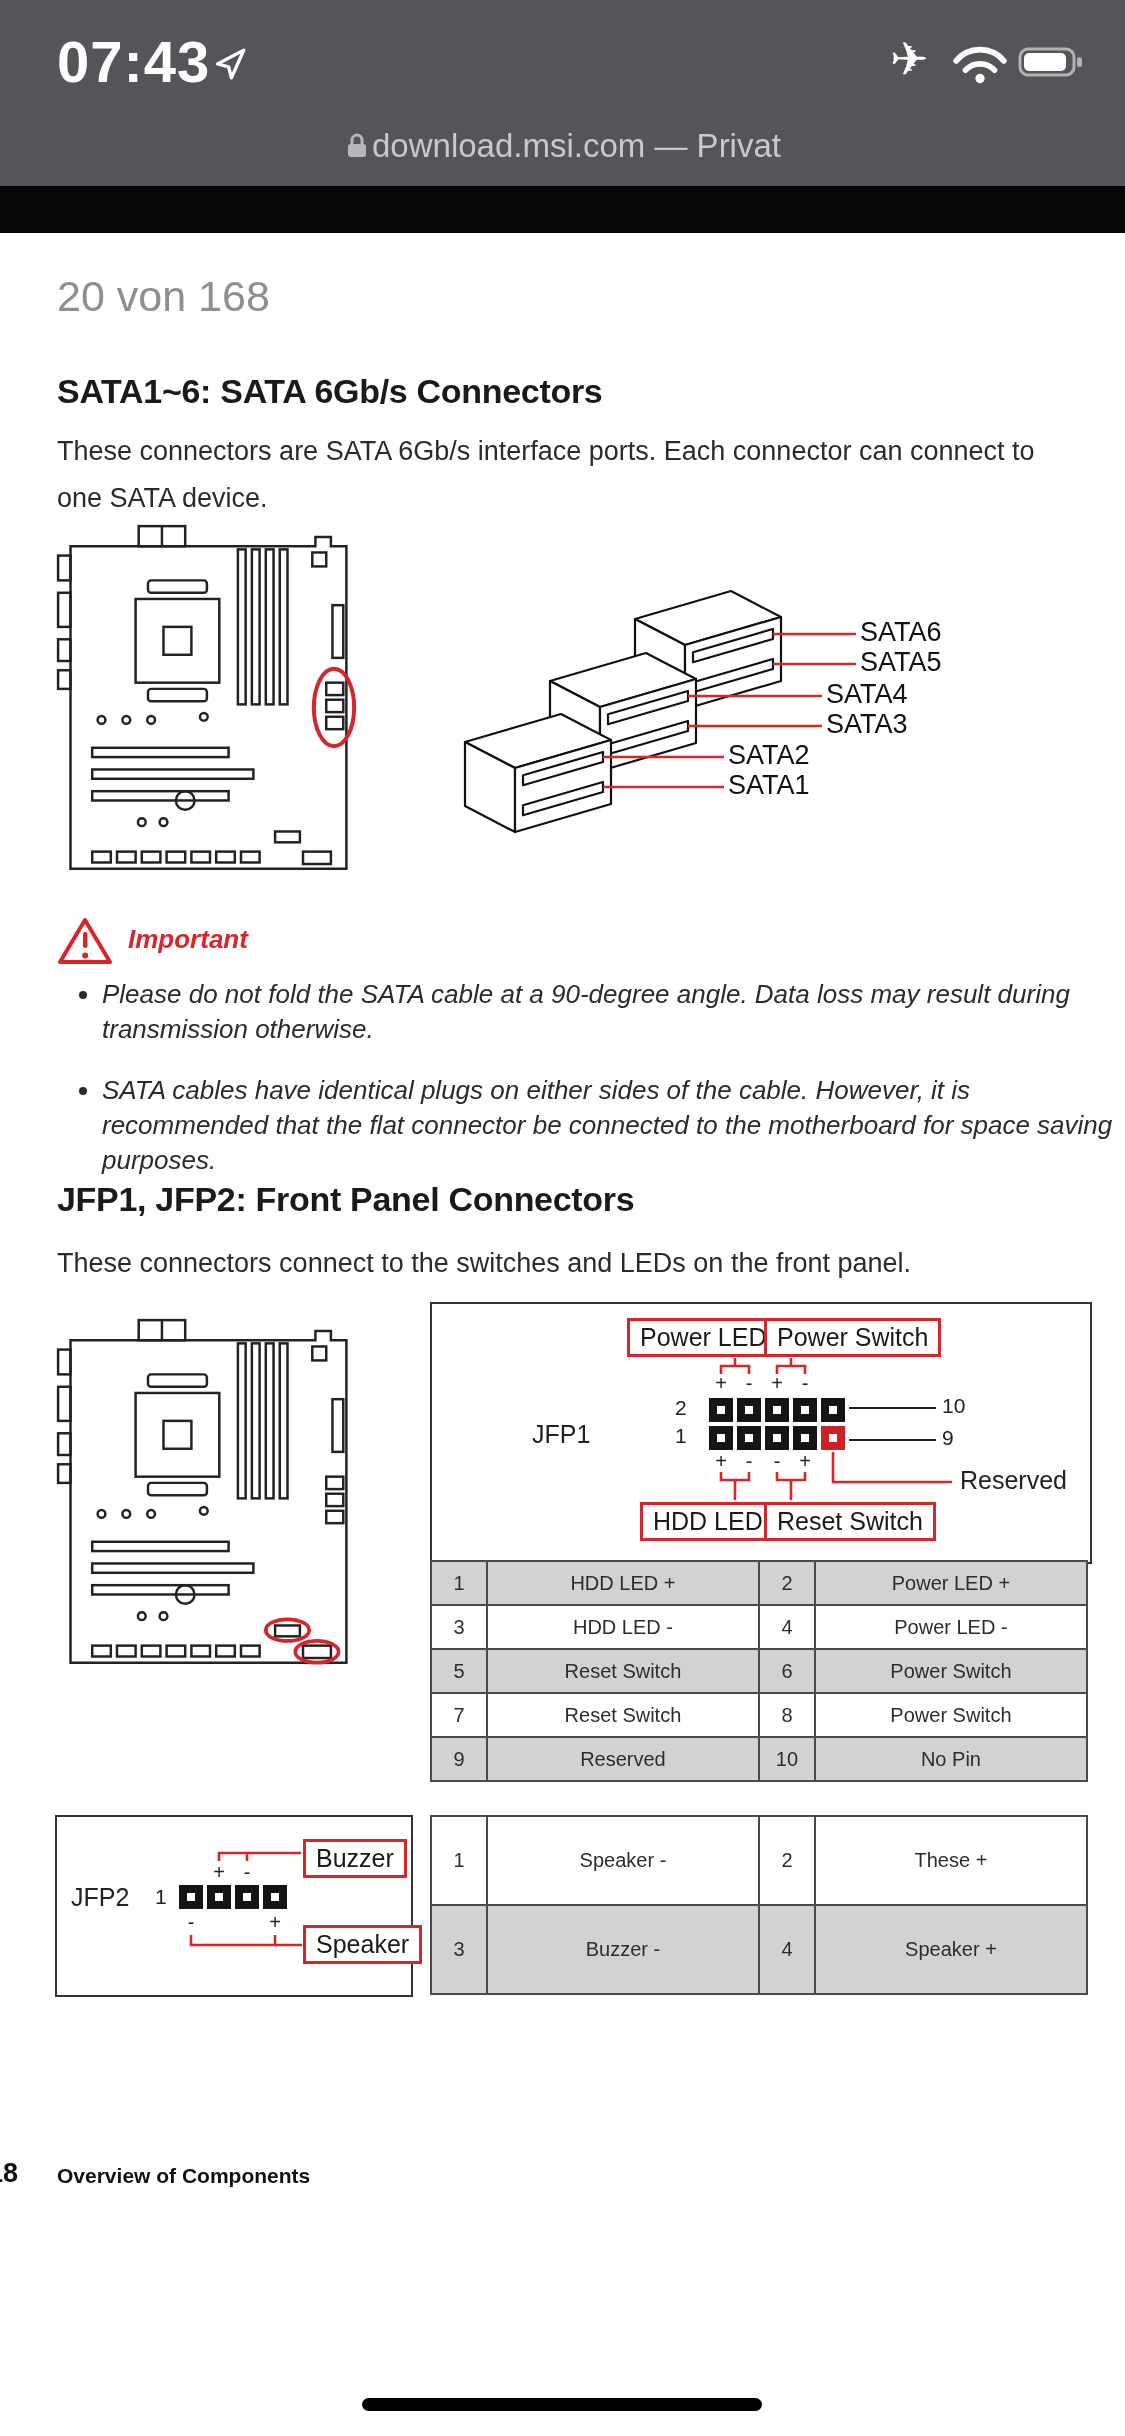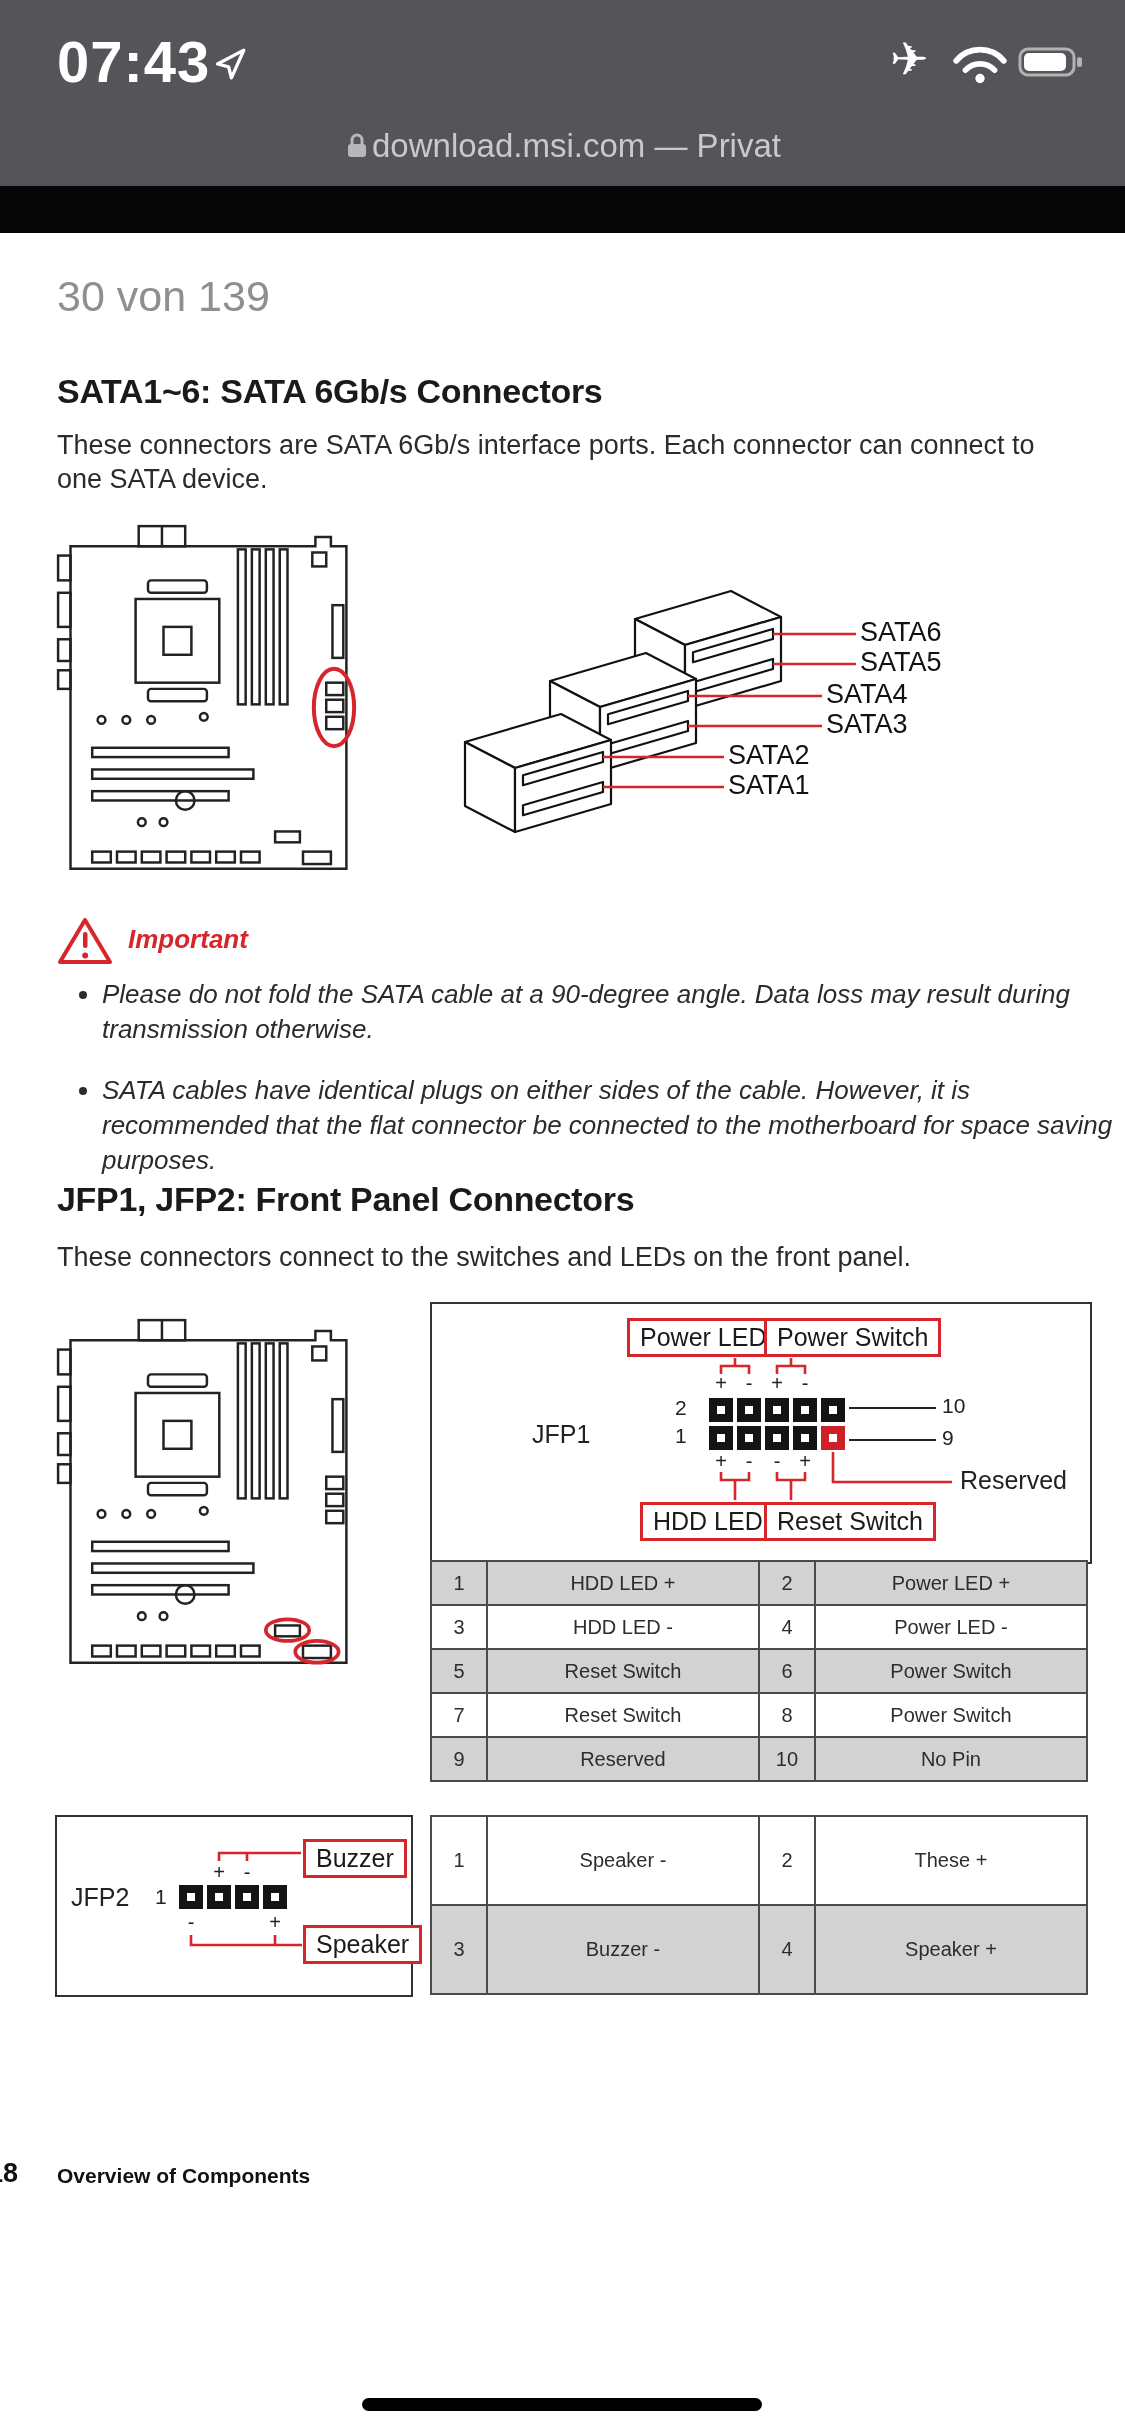--- a/index.html
+++ b/index.html
@@ -10,21 +10,21 @@
   
   .statusbar{position:absolute;left:0;top:0;width:1125px;height:186px;background:#545459;padding-left:40px;}
   .time{position:absolute;left:57px;top:28px;font-size:58px;font-weight:600;color:#fff;letter-spacing:1px;}
   .urlrow{position:absolute;left:0;top:118px;width:1125px;height:56px;display:flex;align-items:center;justify-content:center;gap:2px;}
   .urltext{font-size:33px;color:#c9c9cd;}
   .pdfgap{position:absolute;left:0;top:186px;width:1125px;height:47px;background:#060606;}
 
   
   .pageind{position:absolute;left:57px;top:272px;font-size:43px;color:#8e8e93;}
   .h1{position:absolute;left:57px;font-size:34px;font-weight:bold;color:#1a1a1a;letter-spacing:-0.3px;}
-  .body{position:absolute;left:57px;width:1022px;font-size:27px;color:#2b2b2b;line-height:34px;}
+  .body{position:absolute;left:57px;width:1022px;font-size:27px;color:#2b2b2b;line-height:47px;}
   .impt-title{position:absolute;left:128px;top:924px;font-size:26px;font-weight:bold;font-style:italic;color:#d6262c;}
   .impt-list{position:absolute;left:57px;top:968px;width:1015px;margin:9px;padding-left:36px;
              font-size:26px;font-style:italic;color:#2b2b2b;line-height:35px;list-style:disc outside;}
   .impt-list li{margin-bottom:26px;}
 
   
   .satalabel{position:absolute;font-size:27px;color:#111;}
 
   
   .panel{position:absolute;border:2px solid #333;background:#fff;}
@@ -115,21 +115,21 @@
     <div class="urlrow">
       <svg width="26" height="30" viewBox="0 0 26 30">
         <path d="M8,14 V9 a5,5 0 0 1 10,0 V14" stroke="#b7b7bb" stroke-width="3" fill="none"></path>
         <rect x="4" y="13" width="18" height="13" rx="3" fill="#b7b7bb"></rect>
       </svg>
       <span class="urltext">download.msi.com — Privat</span>
     </div>
   </div>
   <div class="pdfgap"></div>
 
-  <span class="pageind">30 von 139</span>
+  <span class="pageind">20 von 168</span>
 
   <div class="h1" style="top:372px">SATA1~6: SATA 6Gb/s Connectors</div>
   <div class="body" style="top:428px">These connectors are SATA 6Gb/s interface ports. Each connector can connect to one SATA device.</div>
 
   <svg class="abs" style="left:55px;top:518px" width="310" height="365" viewBox="0 0 200 235">
     <use href="#mb-board"></use>
     <ellipse cx="180" cy="122" rx="13" ry="25" stroke="#d6262c" stroke-width="2.6" fill="none"></ellipse>
   </svg>
 
   <svg class="abs" style="left:430px;top:520px" width="660" height="320" viewBox="0 0 660 320">

